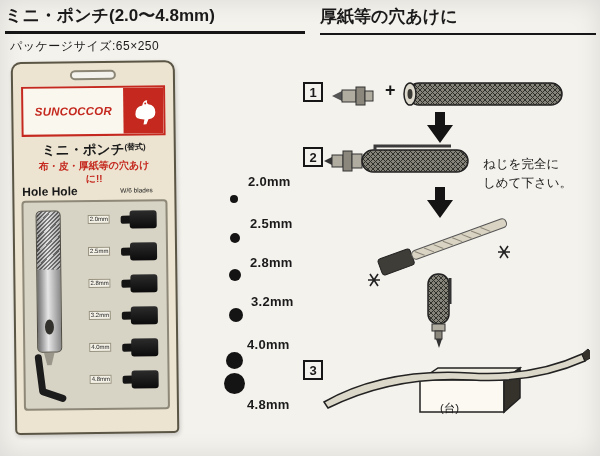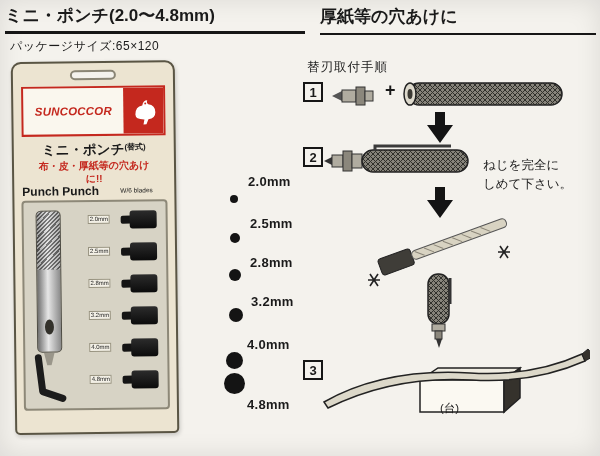--- a/index.html
+++ b/index.html
@@ -77,59 +77,59 @@
   .stepnum { width:20px; height:20px; border:2px solid #161616; font-size:13px;
              font-weight:bold; display:flex; align-items:center; justify-content:center; }
   .s1{left:303px;top:82px} .s2{left:303px;top:147px} .s3{left:303px;top:360px}
   .plus { left:385px; top:80px; font-size:18px; font-weight:bold; }
   .il-tip { left:330px; top:85px; }
   .il-handle { left:400px; top:80px; }
   .a1 { left:426px; top:112px; }
   .a2 { left:426px; top:187px; }
   .il-assembled { left:323px; top:144px; }
   .step-note { left:483px; top:156px; font-size:12.5px; line-height:1.55;
-               white-space:pre-line; }
+               white-space:pre-line;font-family:Liberation Mono, monospace; }
   .il-hammer { left:356px; top:218px; }
   .il-base { left:320px; top:346px; }
   .base-caption { left:440px; top:401px; font-size:11.5px; }
 </style>
 </head>
 <body>
 
 <svg width="0" height="0" style="position:absolute">
   <defs>
     <pattern id="hatchDark" width="5" height="5" patternUnits="userSpaceOnUse">
       <rect width="5" height="5" fill="#86837a"></rect>
       <path d="M0 5 L5 0 M0 0 L5 5" stroke="#30302b" stroke-width="1"></path>
     </pattern>
   </defs>
 </svg>
 
 <div class="page">
 
   <div class="abs title-left">ミニ・ポンチ(2.0〜4.8mm)</div>
-  <div class="abs pkg-size">パッケージサイズ:65×120</div>
+  <div class="abs pkg-size">パッケージサイズ:65×250</div>
   <div class="abs title-right">厚紙等の穴あけに</div>
 
   <div class="abs card">
     <div class="abs hang-slot"></div>
     <div class="abs logo-box">
       <div class="logo-text">SUNCOCCOR</div>
       <div class="rooster-box">
         <svg width="28" height="32" viewBox="0 0 28 32">
           <path d="M6,20 q0,-8 7,-9 q1,-5 5,-5 q-1,3 1,4 q7,1 7,8 q0,6 -7,7 l-2,5 h-3 l1,-5 q-9,0 -9,-5z" fill="#ffffff"></path>
           <circle cx="16" cy="9" r="1" fill="#c4281e"></circle>
         </svg>
       </div>
     </div>
     <div class="abs prod-name">
       <span>ミニ・ポンチ</span><span class="prod-type">(替式)</span>
     </div>
     <div class="abs desc">布・皮・厚紙等の穴あけに!!</div>
-    <div class="abs hole-punch">Punch Punch</div>
+    <div class="abs hole-punch">Hole Hole</div>
     <div class="abs blades-note">W/6 blades</div>
 
     <div class="abs blister">
       <div class="abs handle">
         <div class="abs handle-knurl"></div>
         <div class="abs handle-hole"></div>
       </div>
       <div class="abs handle-tip"></div>
       <svg class="abs hexkey" width="42" height="54" viewBox="0 0 42 54">
         <path d="M10 5 L14 39 L34 46" fill="none" stroke="#1c1c1c" stroke-width="7" stroke-linecap="round" stroke-linejoin="round"></path>
@@ -188,21 +188,20 @@
     <span class="abs dlabel l2">2.8mm</span>
     <span class="abs dot d2"></span>
     <span class="abs dlabel l3">3.2mm</span>
     <span class="abs dot d3"></span>
     <span class="abs dlabel l4">4.0mm</span>
     <span class="abs dot d4"></span>
     <span class="abs dot d5"></span>
     <span class="abs dlabel l5">4.8mm</span>
   </div>
 
-  <div class="abs subtitle">替刃取付手順</div>
 
   <div class="abs stepnum s1">1</div>
   <svg class="abs il-tip" width="52" height="22" viewBox="0 0 52 22">
     <polygon points="2,11 12,6 12,16" fill="#555"></polygon>
     <rect x="12" y="5" width="14" height="12" fill="#b0aca0" stroke="#333"></rect>
     <rect x="26" y="2" width="9" height="18" fill="#8b877c" stroke="#333"></rect>
     <rect x="35" y="6" width="8" height="10" fill="#b0aca0" stroke="#333"></rect>
   </svg>
   <span class="abs plus">+</span>
   <svg class="abs il-handle" width="168" height="30" viewBox="0 0 168 30">

